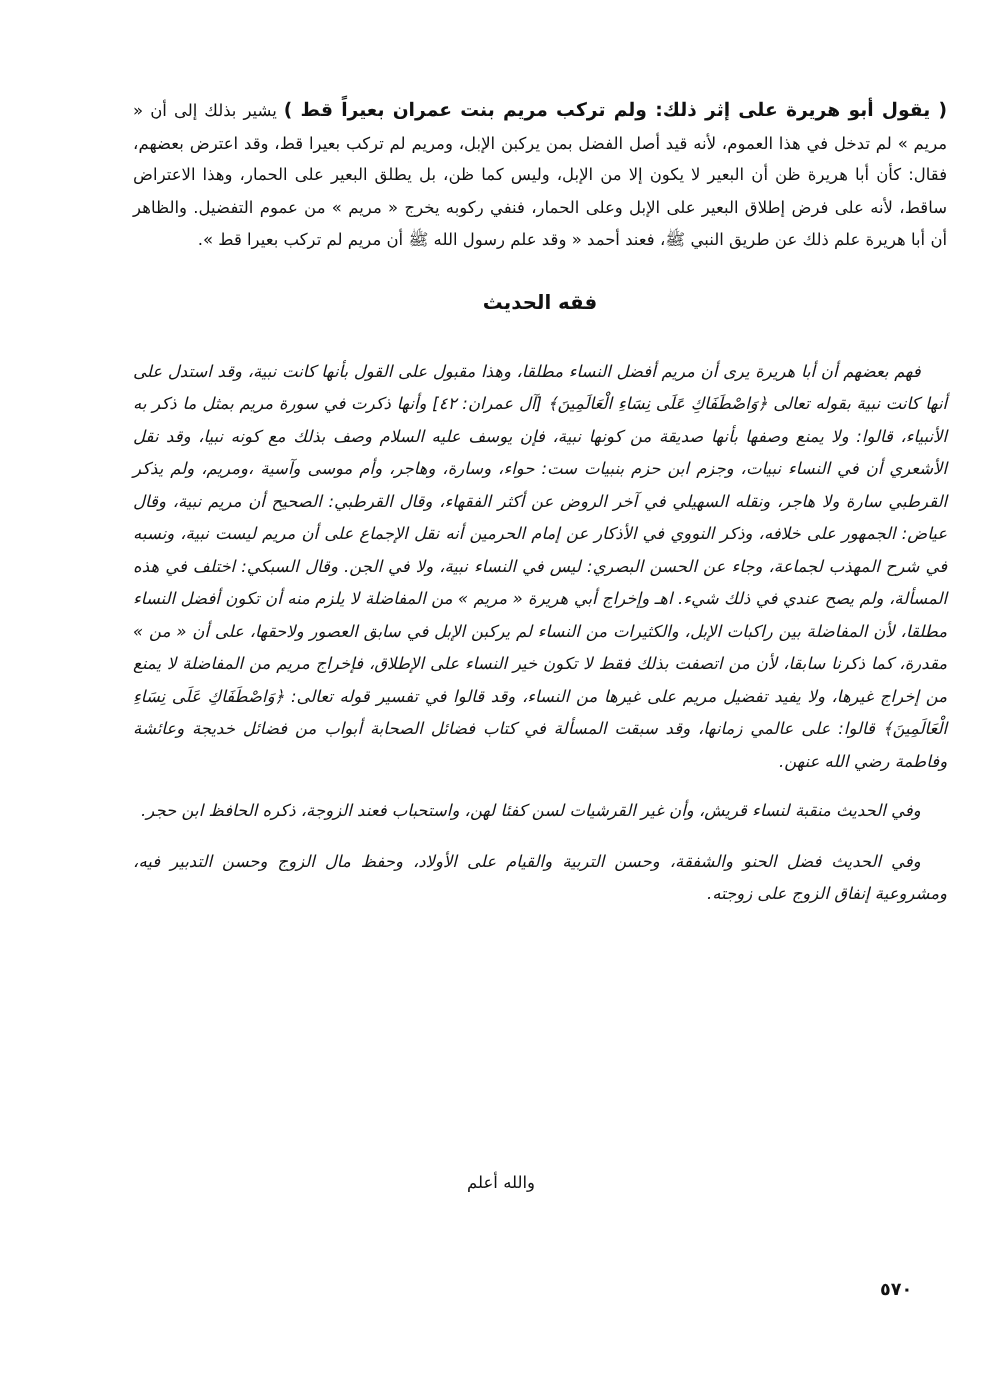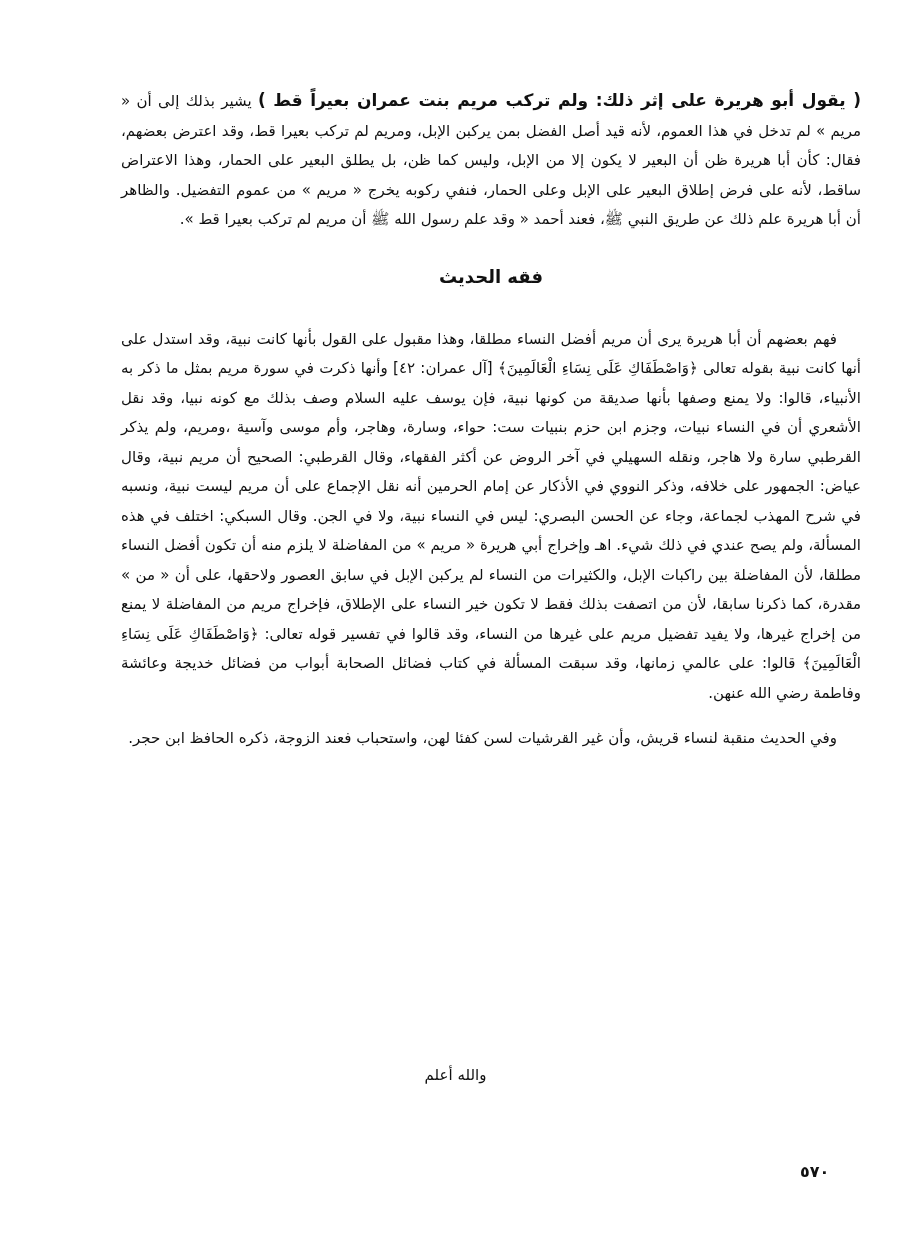--- a/index.html
+++ b/index.html
@@ -29,20 +29,21 @@
     .para {
       margin: 0;
       text-align-last: right;
     }
     .lead {
       font-weight: bold;
       font-size: 17px;
     }
     .indent {
       text-indent: 24px;
+      font-style: italic;
     }
     .heading {
       text-align: center;
       font-weight: bold;
       font-size: 18px;
       line-height: 40px;
       margin: 22px 0 28px 0;
     }
     .gap {
       margin-top: 16px;
@@ -77,19 +78,20 @@
   <p class="para">
     <span class="lead">( يقول أبو هريرة على إثر ذلك: ولم تركب مريم بنت عمران بعيراً قط )</span><span> يشير بذلك إلى أن « مريم » لم تدخل في هذا العموم، لأنه قيد أصل الفضل بمن يركبن الإبل، ومريم لم تركب بعيرا قط، وقد اعترض بعضهم، فقال: كأن أبا هريرة ظن أن البعير لا يكون إلا من الإبل، وليس كما ظن، بل يطلق البعير على الحمار، وهذا الاعتراض ساقط، لأنه على فرض إطلاق البعير على الإبل وعلى الحمار، فنفي ركوبه يخرج « مريم » من عموم التفضيل. والظاهر أن أبا هريرة علم ذلك عن طريق النبي ﷺ، فعند أحمد « وقد علم رسول الله ﷺ أن مريم لم تركب بعيرا قط ».</span>
   </p>
 
   <h2 class="heading">فقه الحديث</h2>
 
   <p class="para indent">فهم بعضهم أن أبا هريرة يرى أن مريم أفضل النساء مطلقا، وهذا مقبول على القول بأنها كانت نبية، وقد استدل على أنها كانت نبية بقوله تعالى ﴿وَاصْطَفَاكِ عَلَى نِسَاءِ الْعَالَمِينَ﴾ [آل عمران: ٤٢] وأنها ذكرت في سورة مريم بمثل ما ذكر به الأنبياء، قالوا: ولا يمنع وصفها بأنها صديقة من كونها نبية، فإن يوسف عليه السلام وصف بذلك مع كونه نبيا، وقد نقل الأشعري أن في النساء نبيات، وجزم ابن حزم بنبيات ست: حواء، وسارة، وهاجر، وأم موسى وآسية ،ومريم، ولم يذكر القرطبي سارة ولا هاجر، ونقله السهيلي في آخر الروض عن أكثر الفقهاء، وقال القرطبي: الصحيح أن مريم نبية، وقال عياض: الجمهور على خلافه، وذكر النووي في الأذكار عن إمام الحرمين أنه نقل الإجماع على أن مريم ليست نبية، ونسبه في شرح المهذب لجماعة، وجاء عن الحسن البصري: ليس في النساء نبية، ولا في الجن. وقال السبكي: اختلف في هذه المسألة، ولم يصح عندي في ذلك شيء. اهـ وإخراج أبي هريرة « مريم » من المفاضلة لا يلزم منه أن تكون أفضل النساء مطلقا، لأن المفاضلة بين راكبات الإبل، والكثيرات من النساء لم يركبن الإبل في سابق العصور ولاحقها، على أن « من » مقدرة، كما ذكرنا سابقا، لأن من اتصفت بذلك فقط لا تكون خير النساء على الإطلاق، فإخراج مريم من المفاضلة لا يمنع من إخراج غيرها، ولا يفيد تفضيل مريم على غيرها من النساء، وقد قالوا في تفسير قوله تعالى: ﴿وَاصْطَفَاكِ عَلَى نِسَاءِ الْعَالَمِينَ﴾ قالوا: على عالمي زمانها، وقد سبقت المسألة في كتاب فضائل الصحابة أبواب من فضائل خديجة وعائشة وفاطمة رضي الله عنهن.</p>
 
   <p class="para indent gap">وفي الحديث منقبة لنساء قريش، وأن غير القرشيات لسن كفئا لهن، واستحباب فعند الزوجة، ذكره الحافظ ابن حجر.</p>
 
+  <p class="para indent gap">وفي الحديث فضل الحنو والشفقة، وحسن التربية والقيام على الأولاد، وحفظ مال الزوج وحسن التدبير فيه، ومشروعية إنفاق الزوج على زوجته.</p>
 </div>
 
 <div class="closing">
   <span>والله أعلم</span>
 </div>
 
 <div class="page-number">٥٧٠</div>
 
 </body></html>

